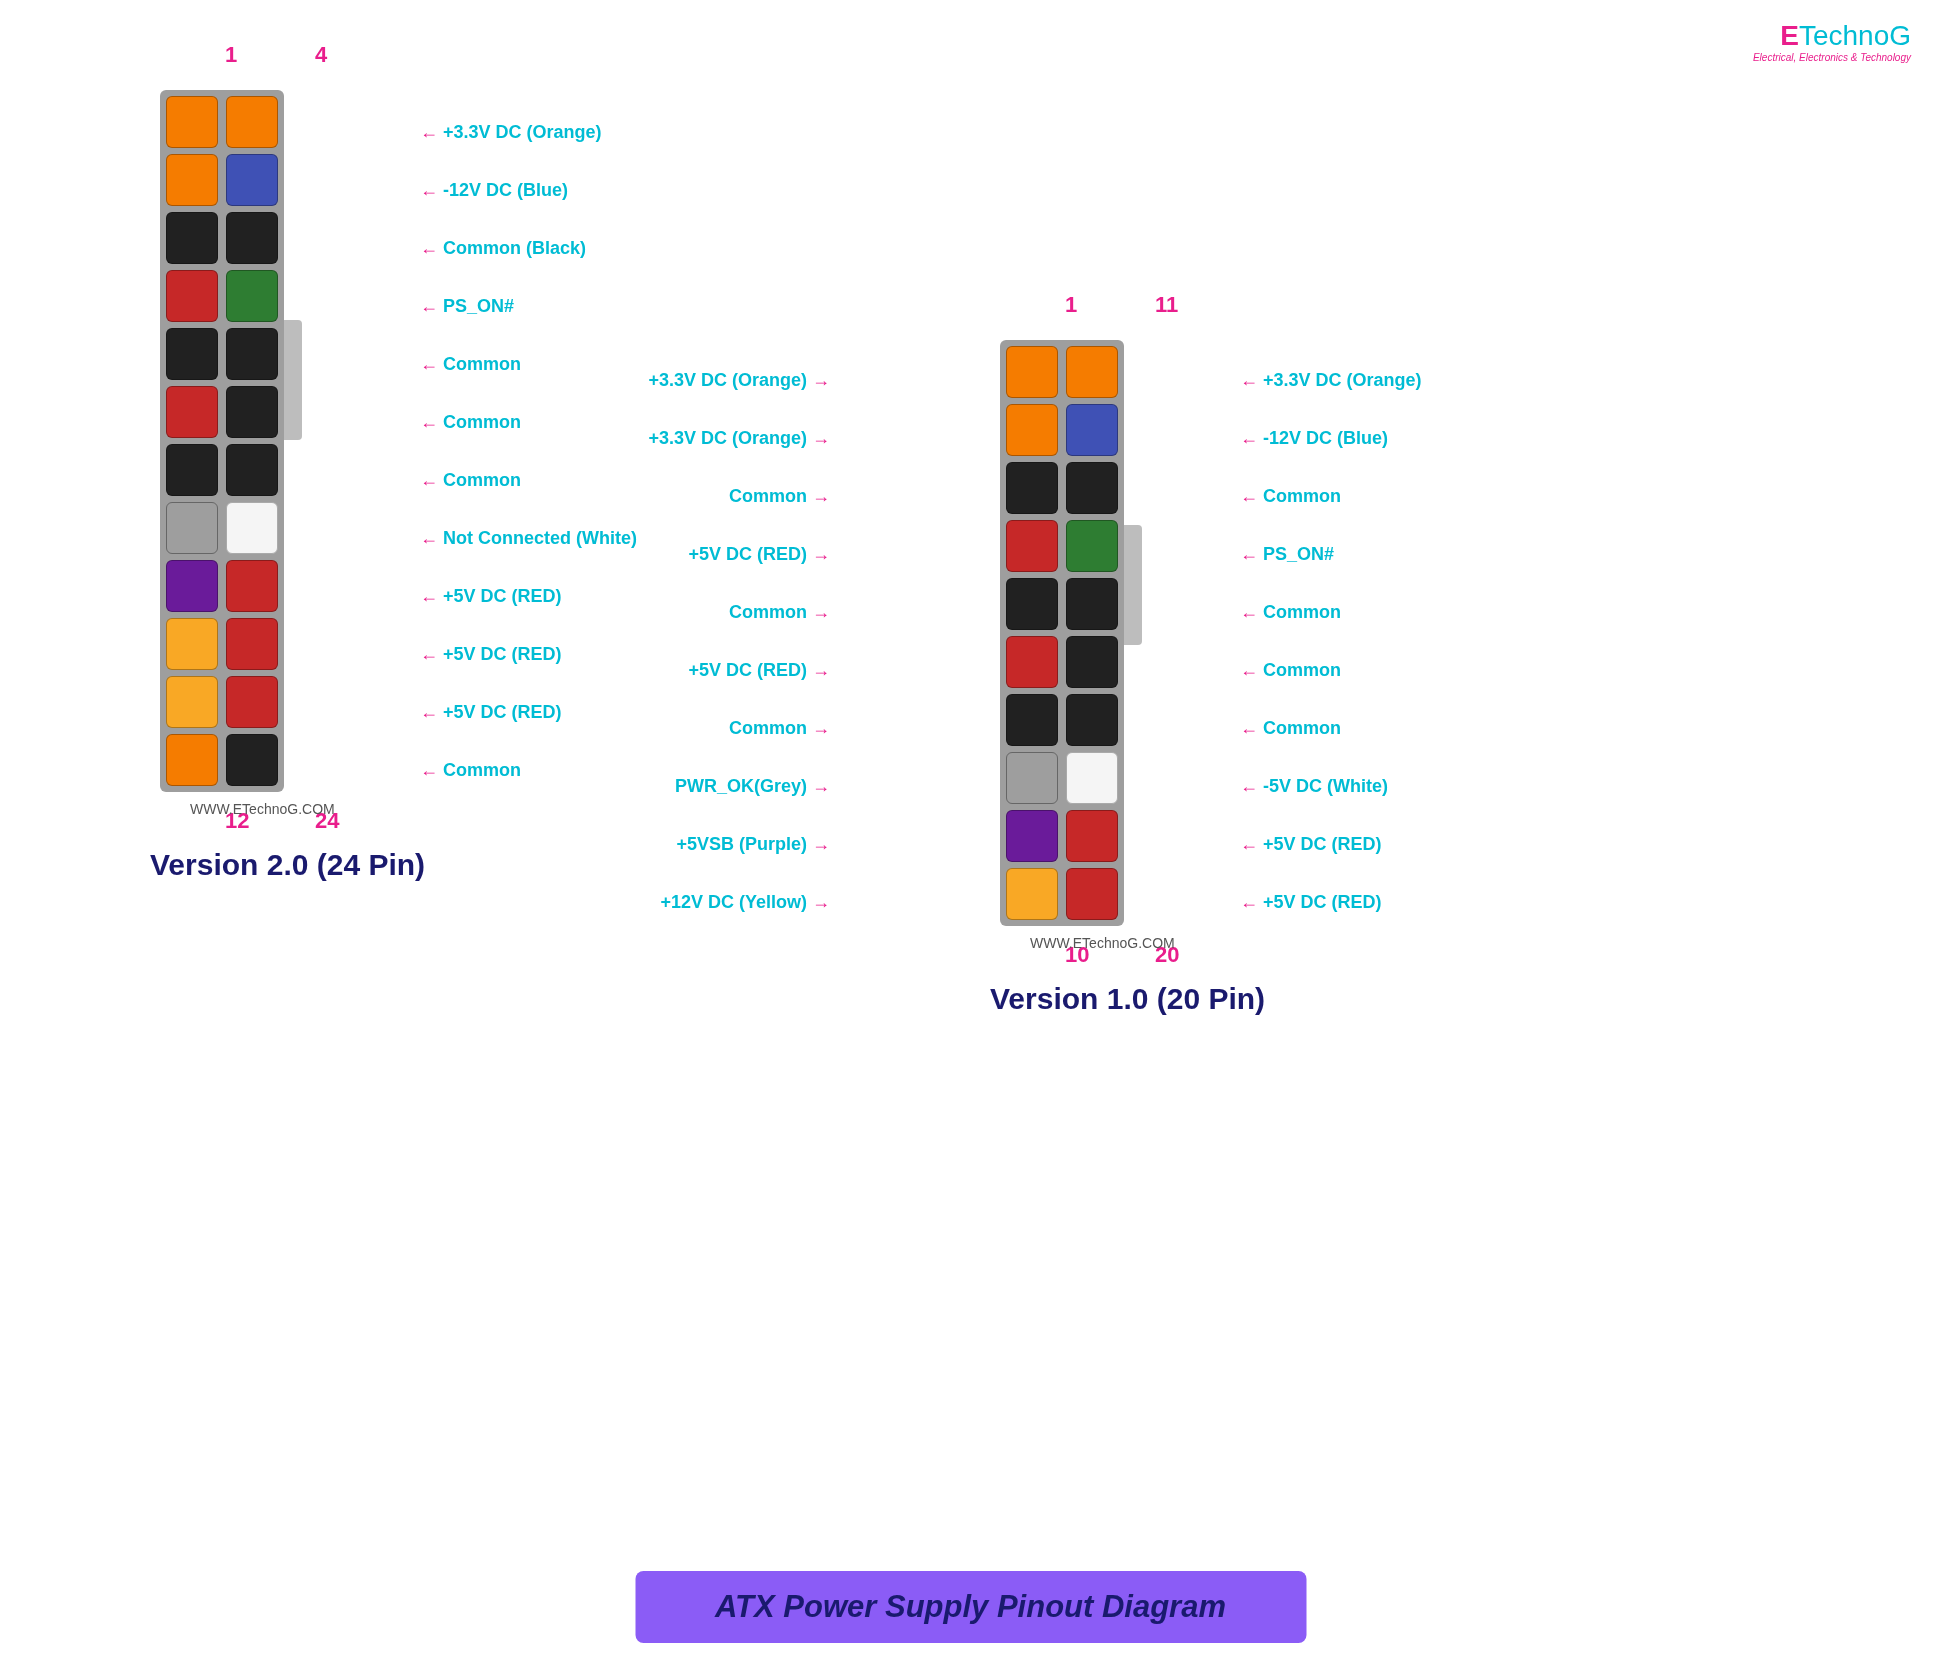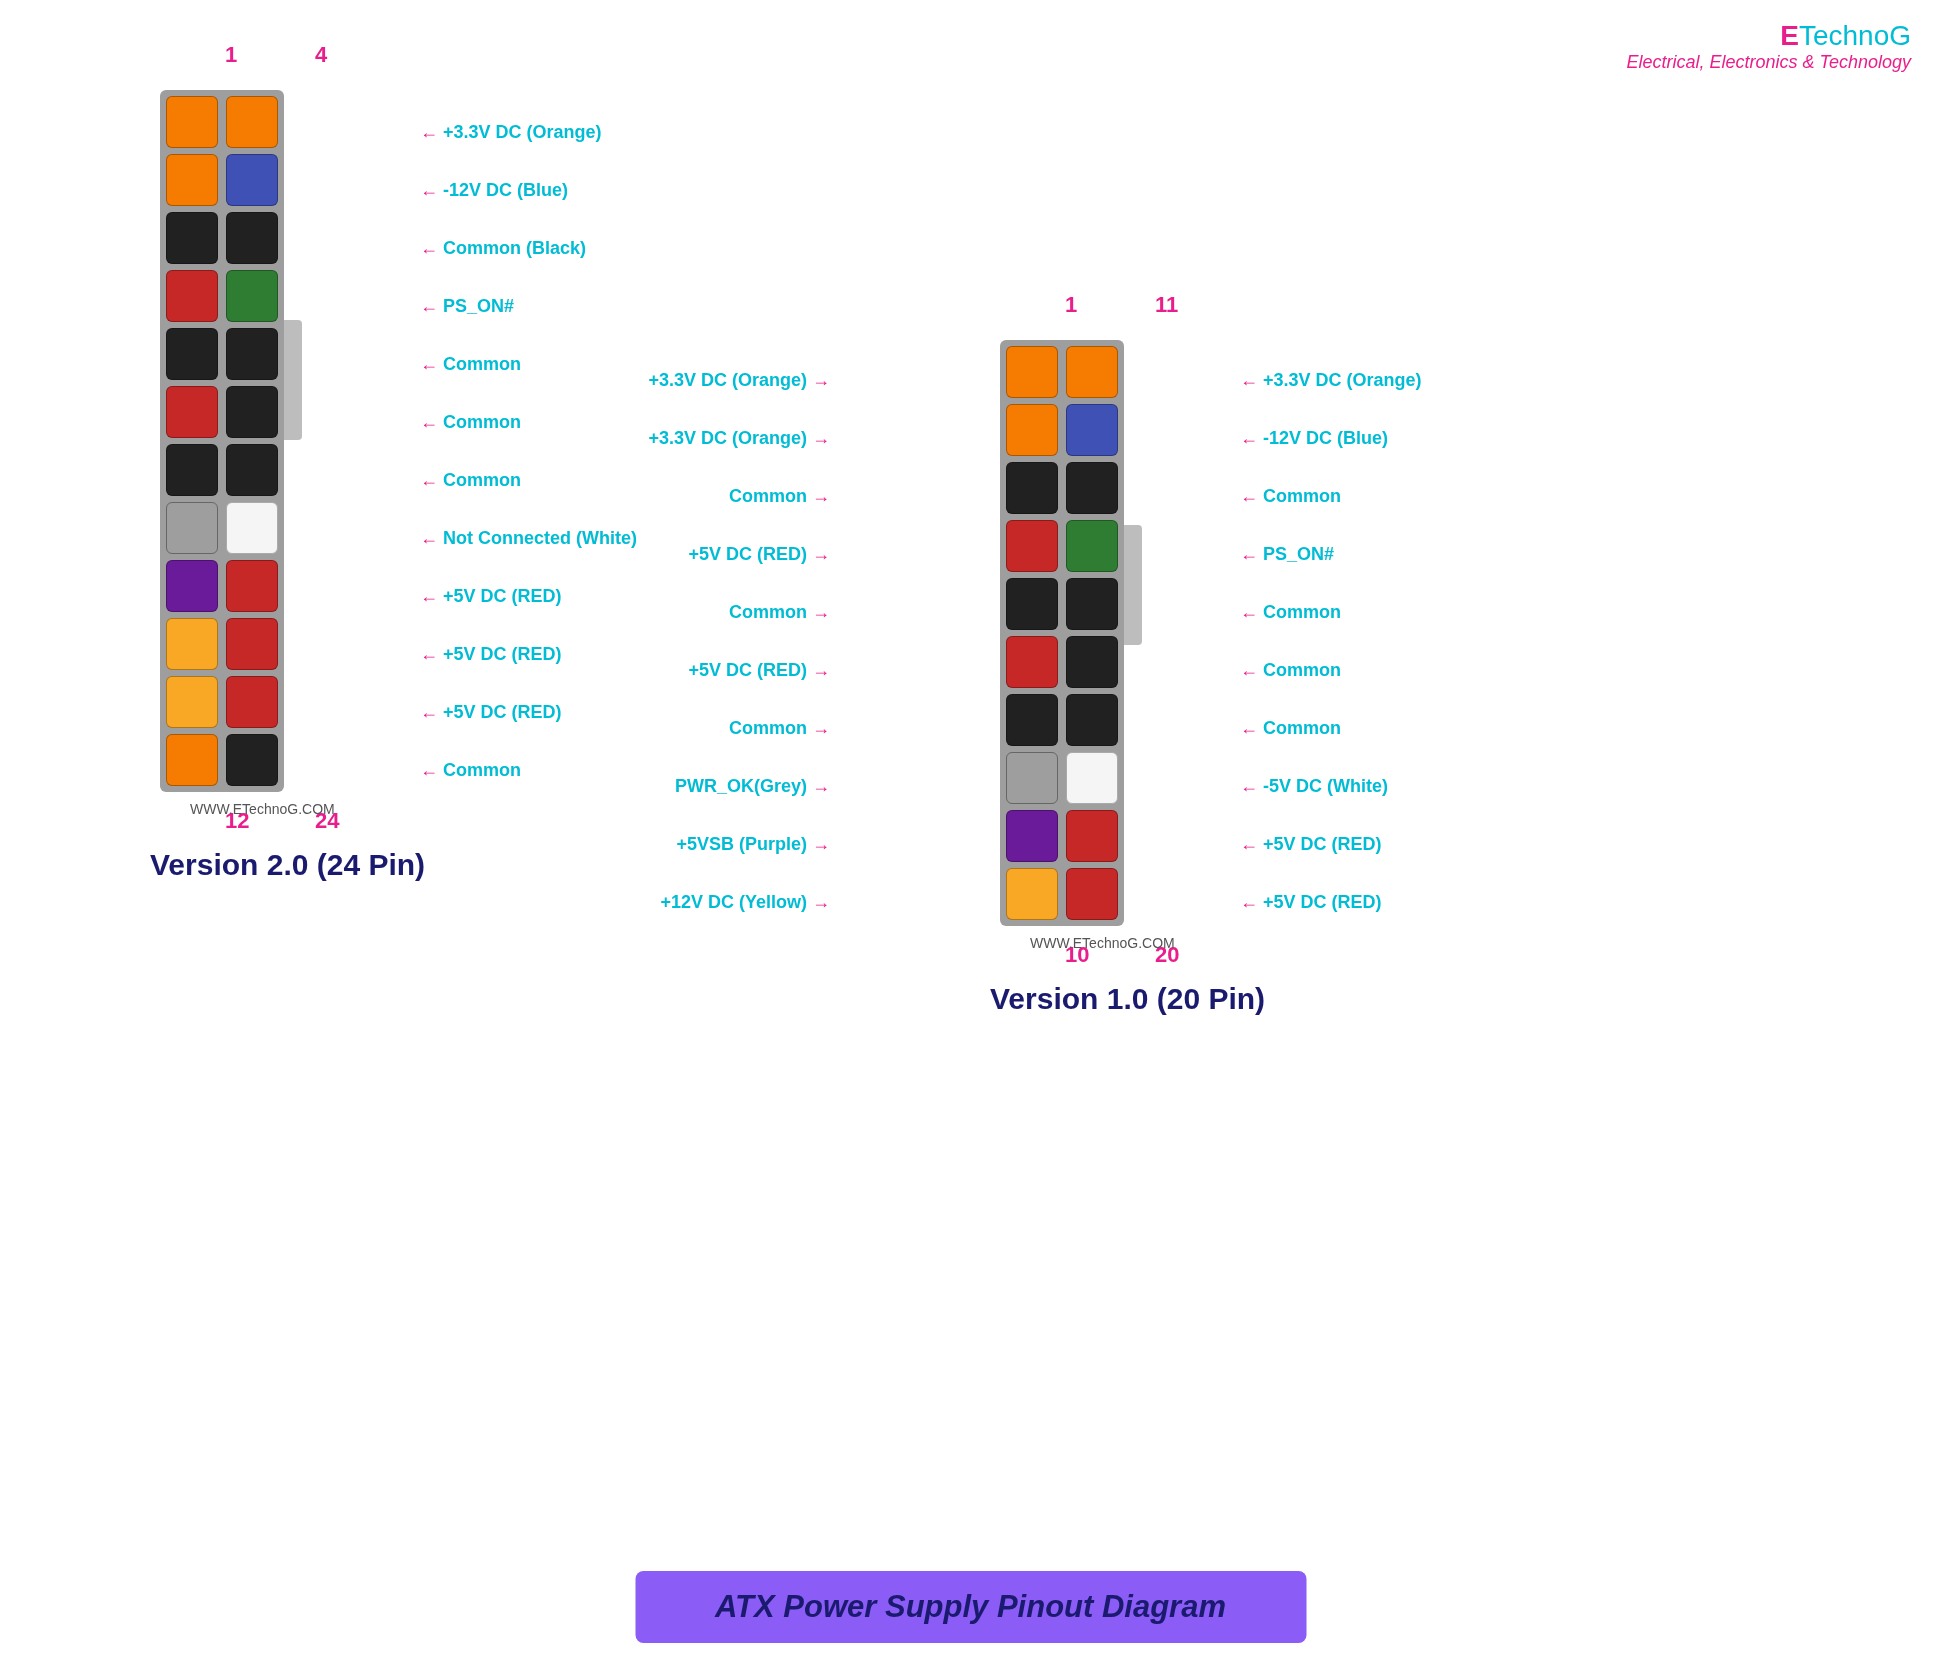--- a/index.html
+++ b/index.html
@@ -13,21 +13,21 @@
     }
 
     .logo {
       position: absolute;
       top: 20px;
       right: 30px;
       text-align: right;
     }
     .logo-e { color: #e91e8c; font-size: 28px; font-weight: bold; }
     .logo-technog { color: #00bcd4; font-size: 28px; font-weight: normal; }
-    .logo-sub { color: #e91e8c; font-size: 18px; font-style: italic; }
+    .logo-sub { color: #e91e8c; font-size: 10px; font-style: italic; }
 
     .main-title {
       position: absolute;
       bottom: 30px;
       left: 50%;
       transform: translateX(-50%);
       background: #8b5cf6;
       border-radius: 8px;
       padding: 18px 80px;
       font-size: 31px;

